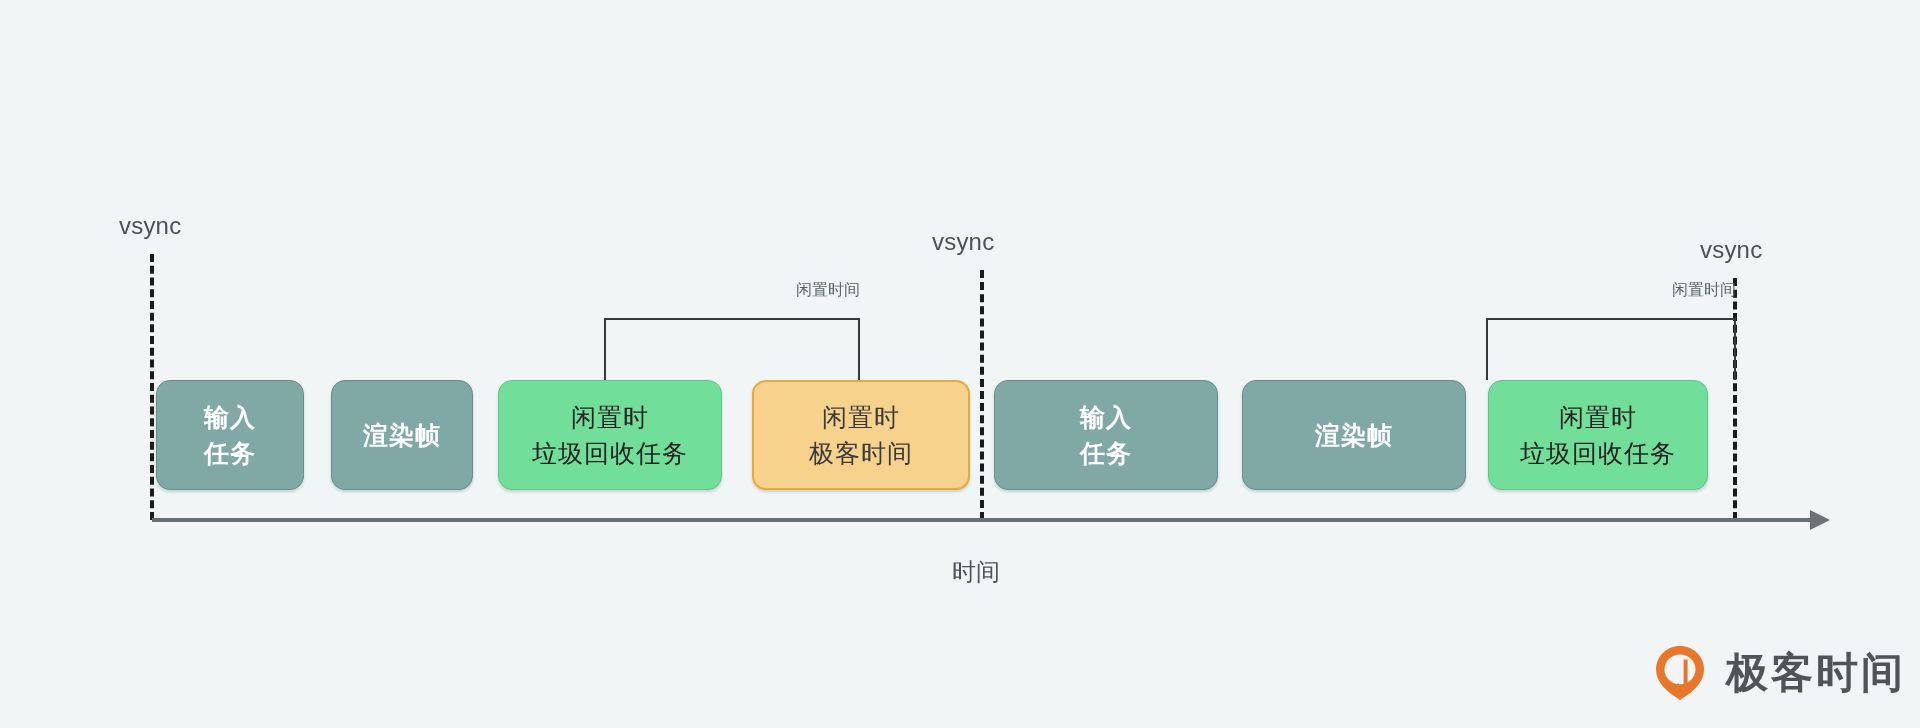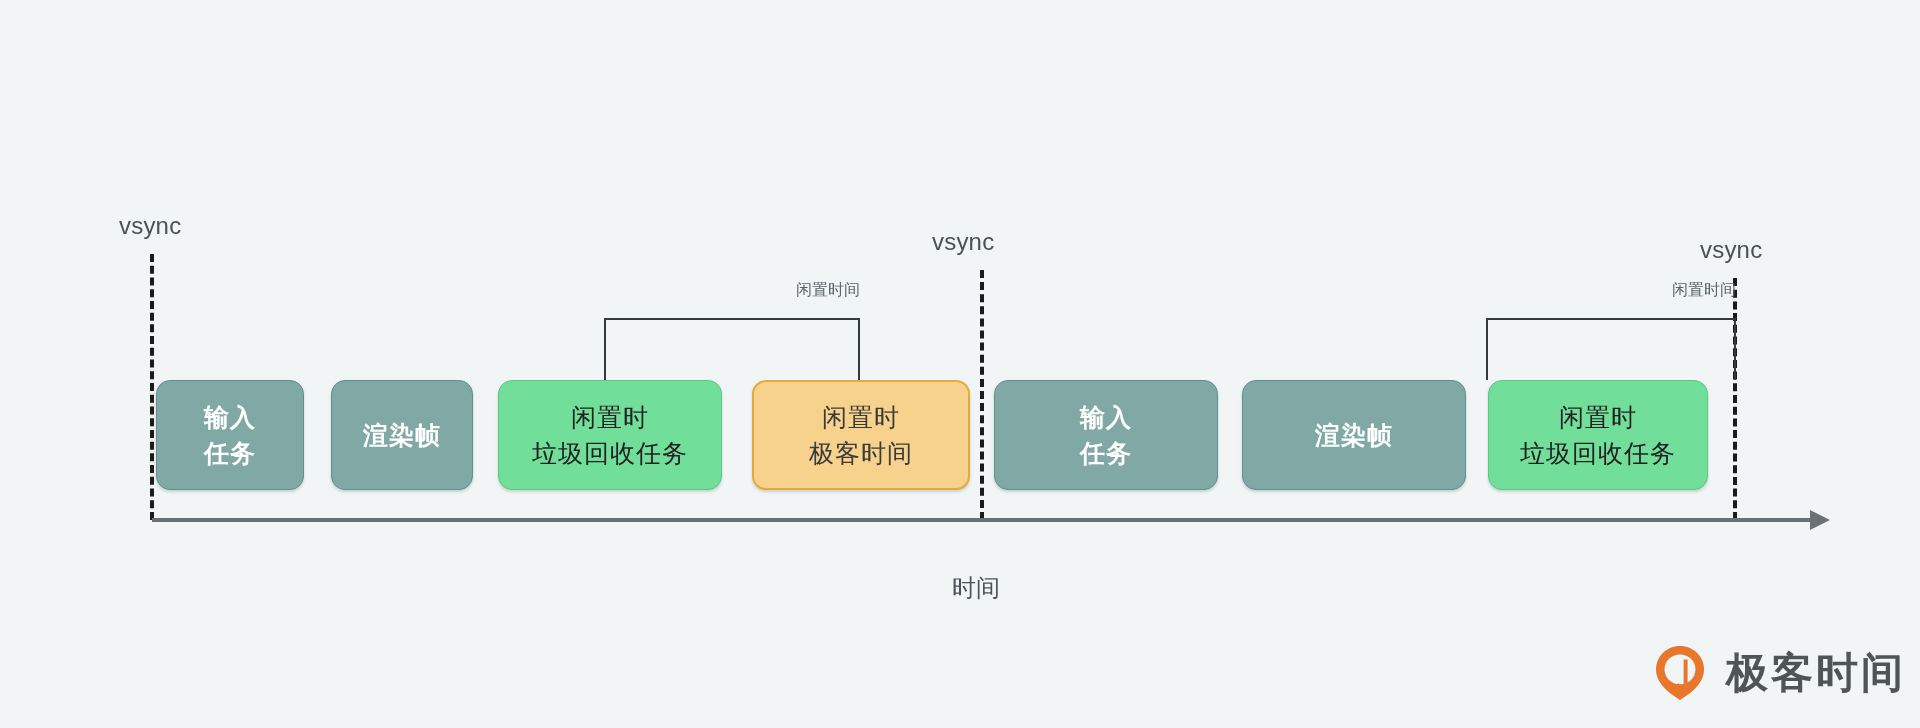--- a/index.html
+++ b/index.html
@@ -172,21 +172,21 @@
       </div>
       <div class="task-box task-green" style="left: 1488px; top: 380px; width: 220px; height: 110px;">
         <span class="line">闲置时</span>
         <span class="line">垃圾回收任务</span>
       </div>
     </div>
 
   <div id="axis-layer">
       <div class="axis-line" style="left: 152px; top: 518px; width: 1658px;"></div>
       <div class="axis-arrow" style="left: 1810px; top: 510px;"></div>
-      <div class="axis-label" style="left: 952px; top: 572px;">时间</div>
+      <div class="axis-label" style="left: 952px; top: 556px;">时间</div>
     </div>
 
   <div class="logo" id="brand-logo" style="left: 1654px; top: 645px;">
     <span class="logo-mark">
       <svg viewBox="0 0 52 56" width="52" height="56" aria-hidden="true">
         <path d="M26 1 C12.8 1 2 11.5 2 24.4 C2 35.6 10 45 26 55 C42 45 50 35.6 50 24.4 C50 11.5 39.2 1 26 1 Z" fill="#e8762b"></path>
         <path d="M26 9.5 C17.4 9.5 10.5 16.2 10.5 24.4 C10.5 32.6 17.4 39.3 26 39.3 C34.6 39.3 41.5 32.6 41.5 24.4 C41.5 16.2 34.6 9.5 26 9.5 Z" fill="#f1f5f6"></path>
         <path d="M29.6 14.5 L29.6 44.5 L24.2 38.0 L19.6 47.5 C24.5 51.2 26 52.5 26 52.5 C26 52.5 33.5 46.6 38.5 40.5 L33.6 40.5 L33.6 14.5 Z" fill="#e8762b"></path>
       </svg>
     </span>

